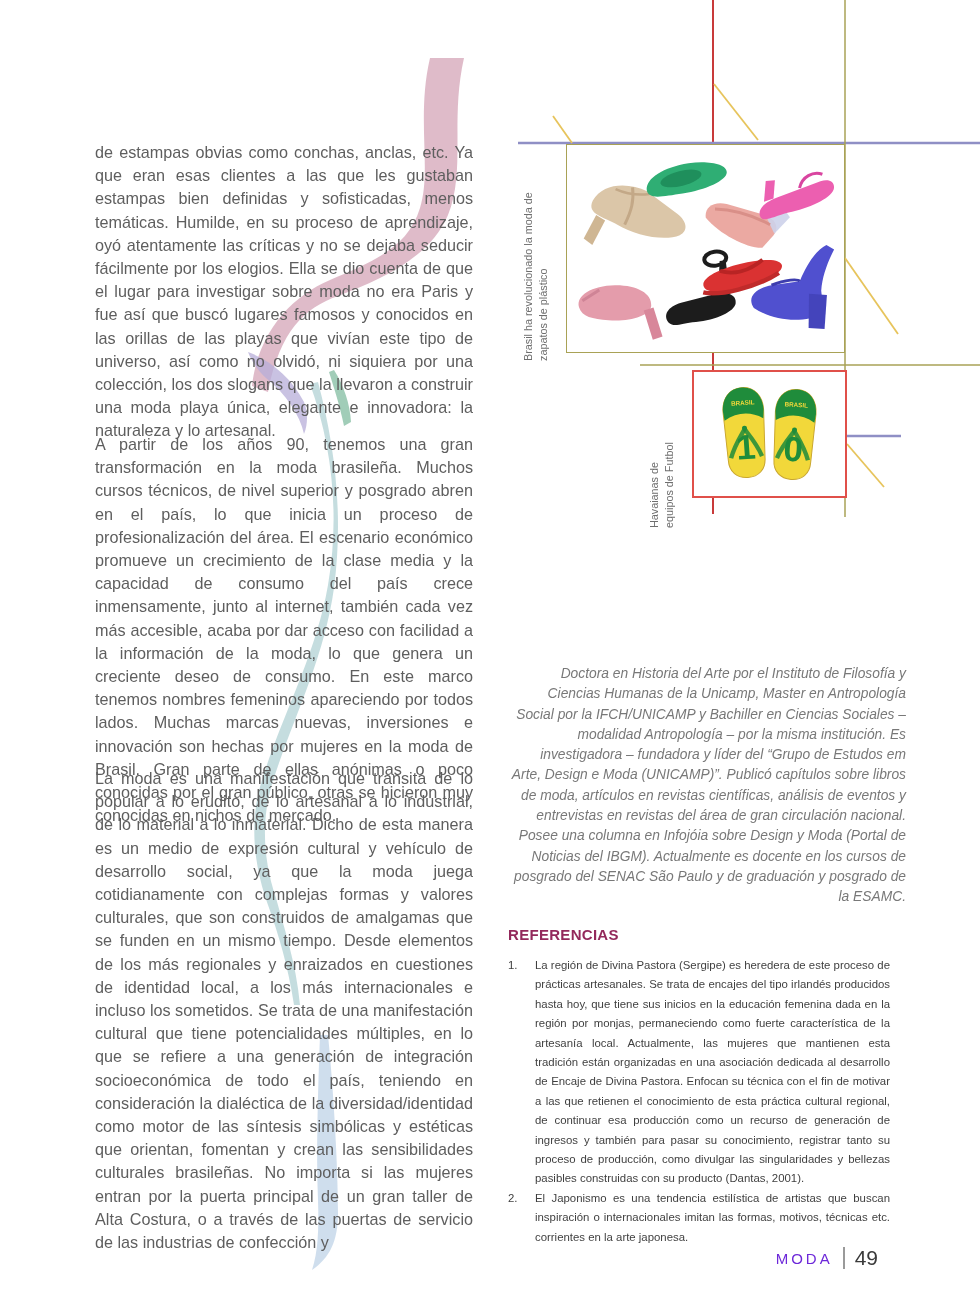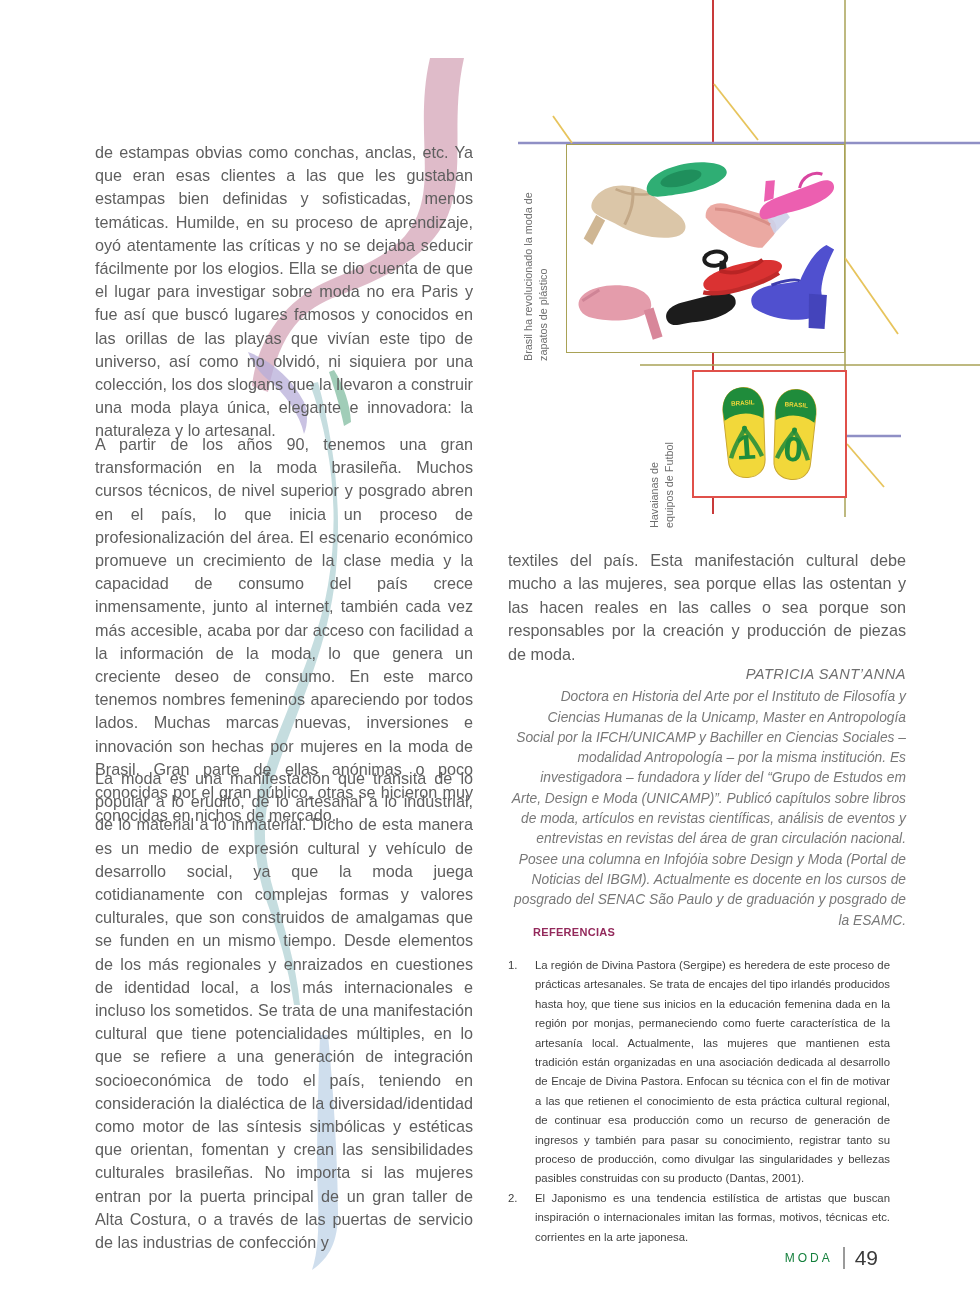--- a/index.html
+++ b/index.html
@@ -40,35 +40,35 @@
 
   .bio {
     position:absolute; left:508px; top:664px; width:398px;
     text-align:right; font-style:italic; color:#787878;
     font-size:13.8px; line-height:20.3px;
   }
   .bio-name { font-size:14.6px; letter-spacing:0.5px; margin-bottom:3px; color:#6f6f6f; }
 
   .refs-title {
     position:absolute; left:508px; top:926px;
-    color:#93295b; font-weight:bold; font-size:11px; letter-spacing:0.3px;margin-left:25px;
+    color:#93295b; font-weight:bold; font-size:15px; letter-spacing:0.3px;
   }
   .refs {
     position:absolute; left:508px; top:956px; width:382px;
     color:#3f3f3f; font-size:11.4px; line-height:19.4px; text-align:justify;
   }
   .ref-item { display:flex; }
   .ref-num { width:27px; flex:none; }
   .ref-text { flex:1; }
 
   .footer {
     position:absolute; right:102px; bottom:44px;
     display:flex; align-items:center; gap:10px; z-index:2;
   }
-  .footer-section { font-size:12px; color:#15803d; letter-spacing:3px; }
+  .footer-section { font-size:15px; color:#6d28d9; letter-spacing:3px; }
   .footer-divider { width:2px; height:22px; background:#9a9a9a; }
   .footer-page { font-size:21px; color:#3a3a3a; }
 </style>
 </head>
 <body>
 
 <div class="page">
 
   <svg class="decor" width="980" height="1314" viewBox="0 0 980 1314">
 
@@ -179,24 +179,22 @@
 
     <div class="vcaption cap1">
       <span>Brasil ha revolucionado la moda de</span><br>
       <span>zapatos de plástico</span>
     </div>
     <div class="vcaption cap2">
       <span>Havaianas de</span><br>
       <span>equipos de Futbol</span>
     </div>
 
-    <p class="right-par">textiles del país. Esta manifestación cultural debe mucho a las mujeres,  sea porque ellas las ostentan y las hacen reales en las calles o sea porque son responsables por la creación y producción de piezas de moda.</p>
 
     <div class="bio">
-      <div class="bio-name">PATRICIA SANT’ANNA</div>
       <div>Doctora en Historia del Arte por el Instituto de Filosofía y Ciencias Humanas de la Unicamp, Master en Antropología Social por la IFCH/UNICAMP y Bachiller en Ciencias Sociales – modalidad Antropología – por la misma institución. Es investigadora – fundadora y líder del “Grupo de Estudos em Arte, Design e Moda (UNICAMP)”. Publicó capítulos sobre libros de moda, artículos en revistas científicas, análisis de eventos y entrevistas en revistas del área de gran circulación nacional. Posee una columna en Infojóia sobre Design y Moda (Portal de Noticias del IBGM). Actualmente es docente en los cursos de posgrado del SENAC São Paulo y de graduación y posgrado de la ESAMC.</div>
     </div>
 
     <div class="refs-title">REFERENCIAS</div>
     <div class="refs">
       <div class="ref-item">
         <span class="ref-num">1.</span>
         <span class="ref-text">La región de Divina Pastora (Sergipe) es heredera de este proceso de prácticas artesanales. Se trata de encajes del tipo irlandés producidos hasta hoy, que tiene sus inicios en la educación femenina dada en la región por monjas, permaneciendo como fuerte característica de la artesanía local. Actualmente, las mujeres que mantienen esta tradición están organizadas en una asociación dedicada al desarrollo de Encaje de Divina Pastora. Enfocan su técnica con el fin de motivar a las que retienen el conocimiento de esta práctica cultural regional, de continuar esa producción como un recurso de generación de ingresos y también para pasar su conocimiento, registrar tanto su proceso de producción, como divulgar las singularidades y bellezas pasibles construidas con su producto (Dantas, 2001).</span>
       </div>
       <div class="ref-item">

